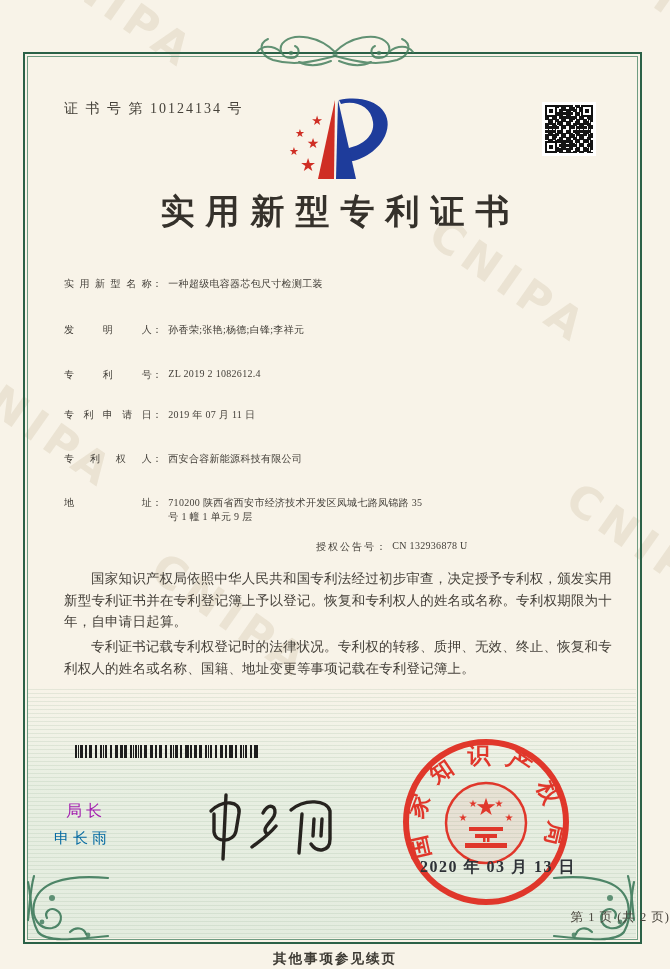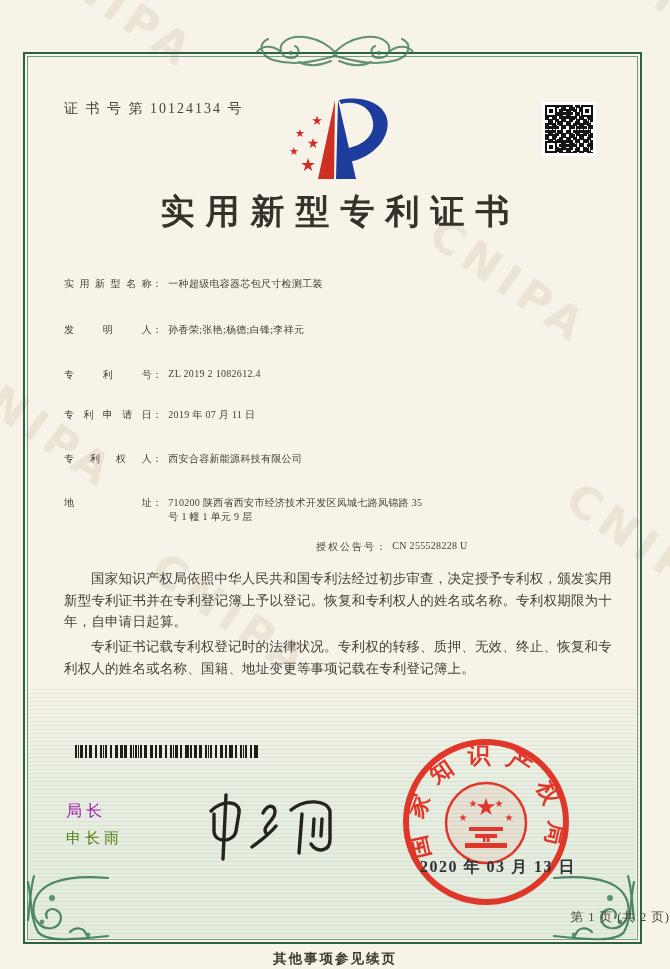--- a/index.html
+++ b/index.html
@@ -41,21 +41,21 @@
   
   .para{position:absolute;left:64px;width:548px;font-size:13.5px;line-height:21.5px;
         color:#45413a;text-align:justify;text-indent:2em;letter-spacing:.2px;}
   
   .barcode{position:absolute;left:75px;top:745px;width:184px;height:13px;background:
      repeating-linear-gradient(90deg,#1d1d1d 0 2px,rgba(0,0,0,0) 2px 5px),
      repeating-linear-gradient(90deg,#1d1d1d 0 1px,rgba(0,0,0,0) 1px 7px),
      repeating-linear-gradient(90deg,rgba(0,0,0,0) 0 3px,#1d1d1d 3px 4px,rgba(0,0,0,0) 4px 11px);}
   
   .signer-title{position:absolute;left:66px;top:801px;font-size:16px;letter-spacing:4px;color:#a21caf;}
-  .signer-name{position:absolute;left:66px;top:829px;font-size:15px;letter-spacing:4px;color:#4d7c0f;}
+  .signer-name{position:absolute;left:54px;top:829px;font-size:15px;letter-spacing:4px;color:#0369a1;}
   .sig-svg{position:absolute;left:185px;top:791px;}
   
   .seal-svg{position:absolute;left:399px;top:735px;}
   .seal-date{position:absolute;left:420px;top:857px;font-size:16px;font-weight:600;
              letter-spacing:1.5px;color:#2e3237;z-index:4;white-space:nowrap;}
   
   .page-info{position:absolute;left:0;top:909px;width:670px;text-align:right;
              font-size:12.5px;color:#4a463e;letter-spacing:1px;}
   .continuation{position:absolute;left:0;top:950px;width:670px;text-align:center;
                 font-size:13.5px;font-weight:600;color:#3d3a33;letter-spacing:2px;}
@@ -164,21 +164,21 @@
       <span class="flabel">专利申请日</span><span class="fcolon">：</span><span class="fval">2019 年 07 月 11 日</span>
     </div>
     <div class="frow" style="top:452px;">
       <span class="flabel">专利权人</span><span class="fcolon">：</span><span class="fval">西安合容新能源科技有限公司</span>
     </div>
     <div class="frow" style="top:496px;">
       <span class="flabel">地址</span><span class="fcolon">：</span><span class="fval" style="width:452px;"><span>710200  陕西省西安市经济技术开发区凤城七路凤锦路 35</span><span class="fval2">号 1 幢 1 单元 9 层</span></span>
     </div>
 
     <div class="frow" style="left:316px;top:540px;">
-      <span style="letter-spacing:2px;">授权公告号</span><span class="fcolon">：</span><span class="fval">CN 255528228 U</span>
+      <span style="letter-spacing:2px;">授权公告号</span><span class="fcolon">：</span><span class="fval">CN 132936878 U</span>
     </div>
 
     <div class="para" style="top:568px;">国家知识产权局依照中华人民共和国专利法经过初步审查，决定授予专利权，颁发实用新型专利证书并在专利登记簿上予以登记。恢复和专利权人的姓名或名称。专利权期限为十年，自申请日起算。</div>
     <div class="para" style="top:636px;">专利证书记载专利权登记时的法律状况。专利权的转移、质押、无效、终止、恢复和专利权人的姓名或名称、国籍、地址变更等事项记载在专利登记簿上。</div>
 
     <div class="barcode"></div>
 
     <div class="signer-title">局长</div>
     <div class="signer-name">申长雨</div>
 

